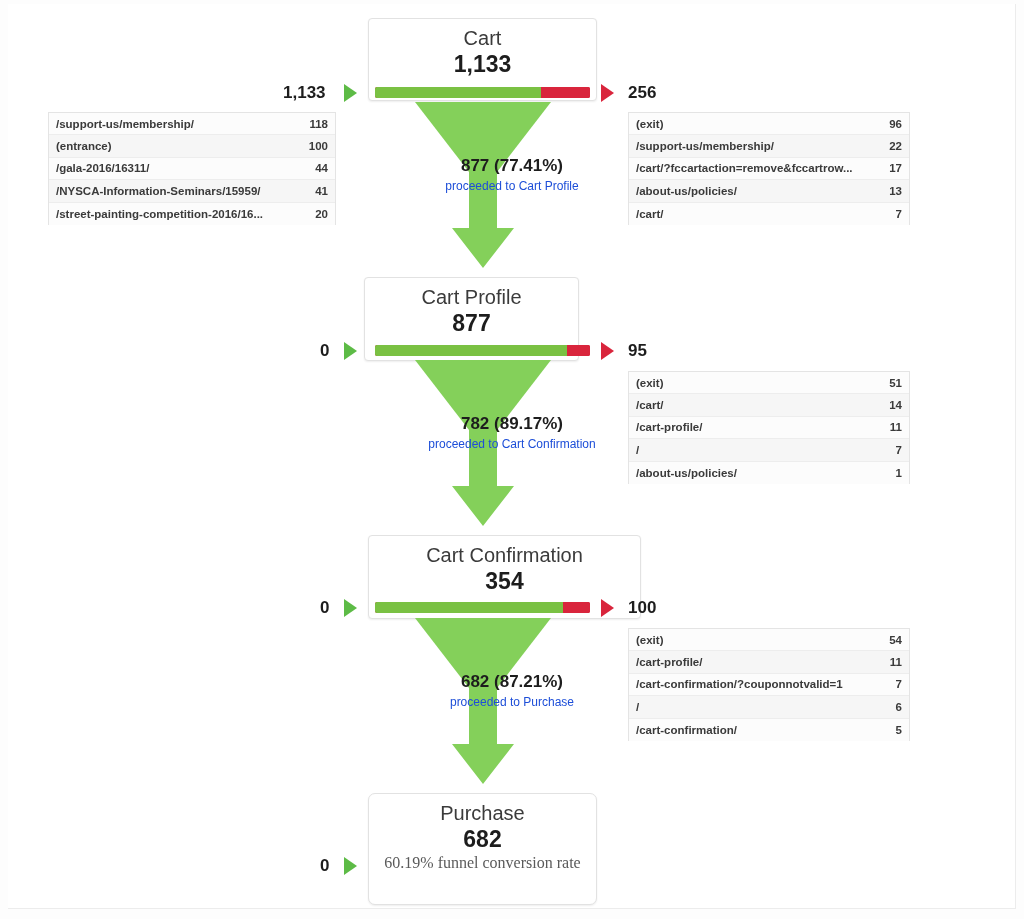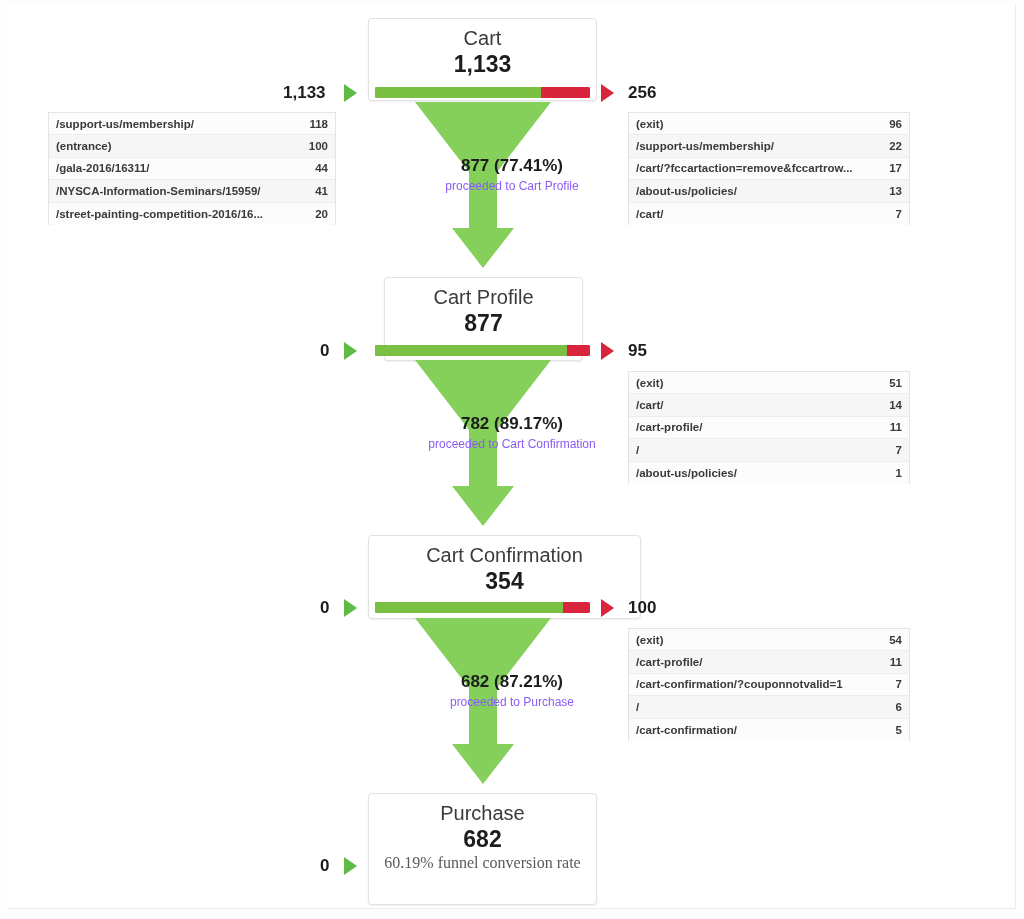--- a/index.html
+++ b/index.html
@@ -145,21 +145,21 @@
     text-align: center;
     pointer-events: none;
   }
   .trans-main {
     font-size: 17px;
     font-weight: bold;
     color: #1d1d1d;
   }
   .trans-sub {
     font-size: 12px;
-    color: #8b5cf6;
+    color: #1d4ed8;
     margin-top: 3px;
   }
 </style>
 </head>
 <body>
 
 <div id="canvas">
   <div class="page-frame"></div>
 
   <div class="step-box" style="left:368px; top:18px; width:229px; height:83px;">
@@ -225,21 +225,21 @@
     <svg width="150" height="172" viewBox="0 0 150 172">
       <polygon points="7,2 143,2 89,72 61,72" fill="#84d05a"></polygon>
       <polygon points="61,72 89,72 89,128 106,128 75,168 44,128 61,128" fill="#84d05a"></polygon>
     </svg>
   </div>
   <div class="trans-text" style="left:0; top:156px;">
     <div class="trans-main">877 (77.41%)</div>
     <div class="trans-sub">proceeded to Cart Profile</div>
   </div>
 
-  <div class="step-box" style="left:384px; top:277px; width:199px; height:84px;">
+  <div class="step-box" style="left:364px; top:277px; width:215px; height:84px;">
     <div class="step-title">Cart Profile</div>
     <div class="step-count">877</div>
   </div>
   <div class="bar-wrap" style="left:375px; top:345px; width:215px;">
     <div class="bar-green" style="width:89.17%;"></div>
     <div class="bar-red"></div>
   </div>
   <div class="side-num" style="left:320px; top:341px;">0</div>
   <div class="tri tri-green" style="left:344px; top:342px;"></div>
   <div class="tri tri-red" style="left:601px; top:342px;"></div>
@@ -319,21 +319,21 @@
     <svg width="150" height="172" viewBox="0 0 150 172">
       <polygon points="7,2 143,2 89,72 61,72" fill="#84d05a"></polygon>
       <polygon points="61,72 89,72 89,128 106,128 75,168 44,128 61,128" fill="#84d05a"></polygon>
     </svg>
   </div>
   <div class="trans-text" style="left:0; top:672px;">
     <div class="trans-main">682 (87.21%)</div>
     <div class="trans-sub">proceeded to Purchase</div>
   </div>
 
-  <div class="step-box" style="left:368px; top:793px; width:229px; height:112px;">
+  <div class="step-box" style="left:368px; top:793px; width:229px; height:112px;border-radius:7px;">
     <div class="step-title">Purchase</div>
     <div class="step-count">682</div>
     <div class="conv-note">60.19% funnel conversion rate</div>
   </div>
   <div class="side-num" style="left:320px; top:856px;">0</div>
   <div class="tri tri-green" style="left:344px; top:857px;"></div>
 
 </div>
 
 </body></html>

